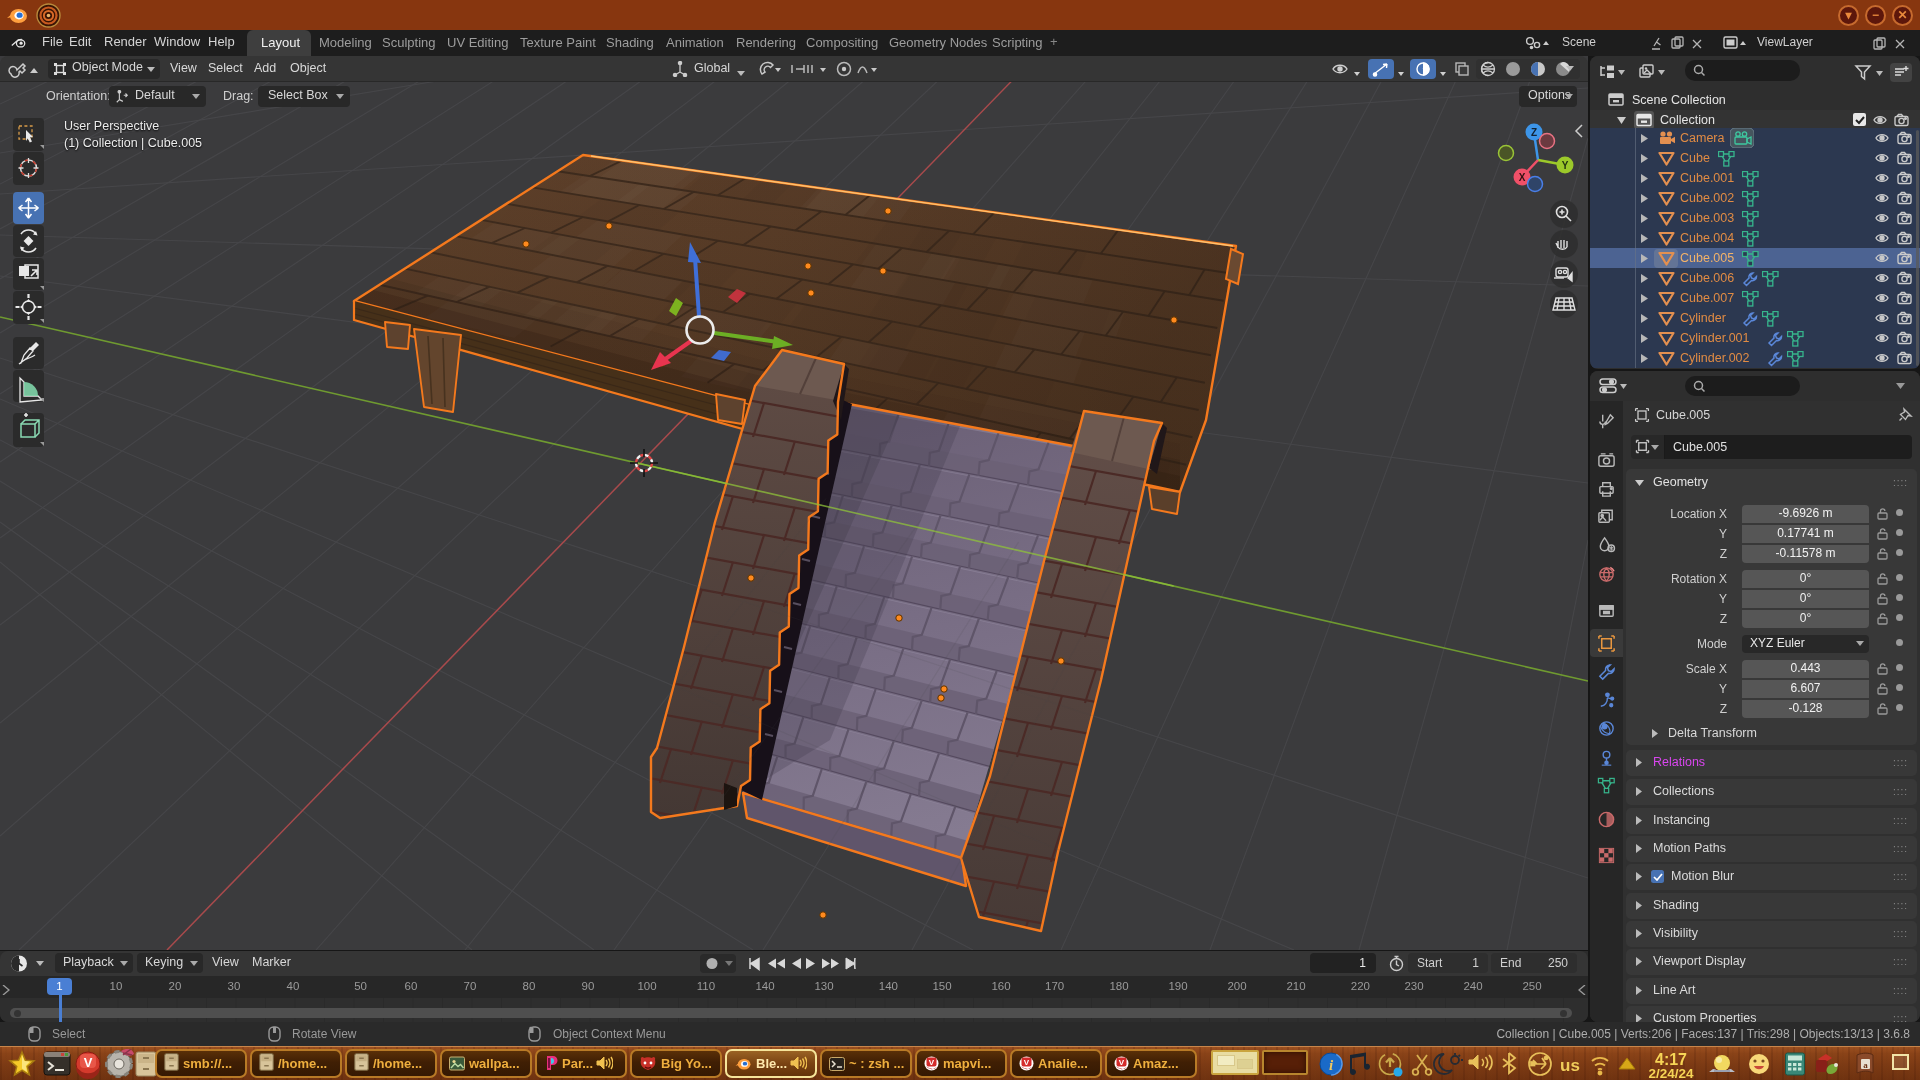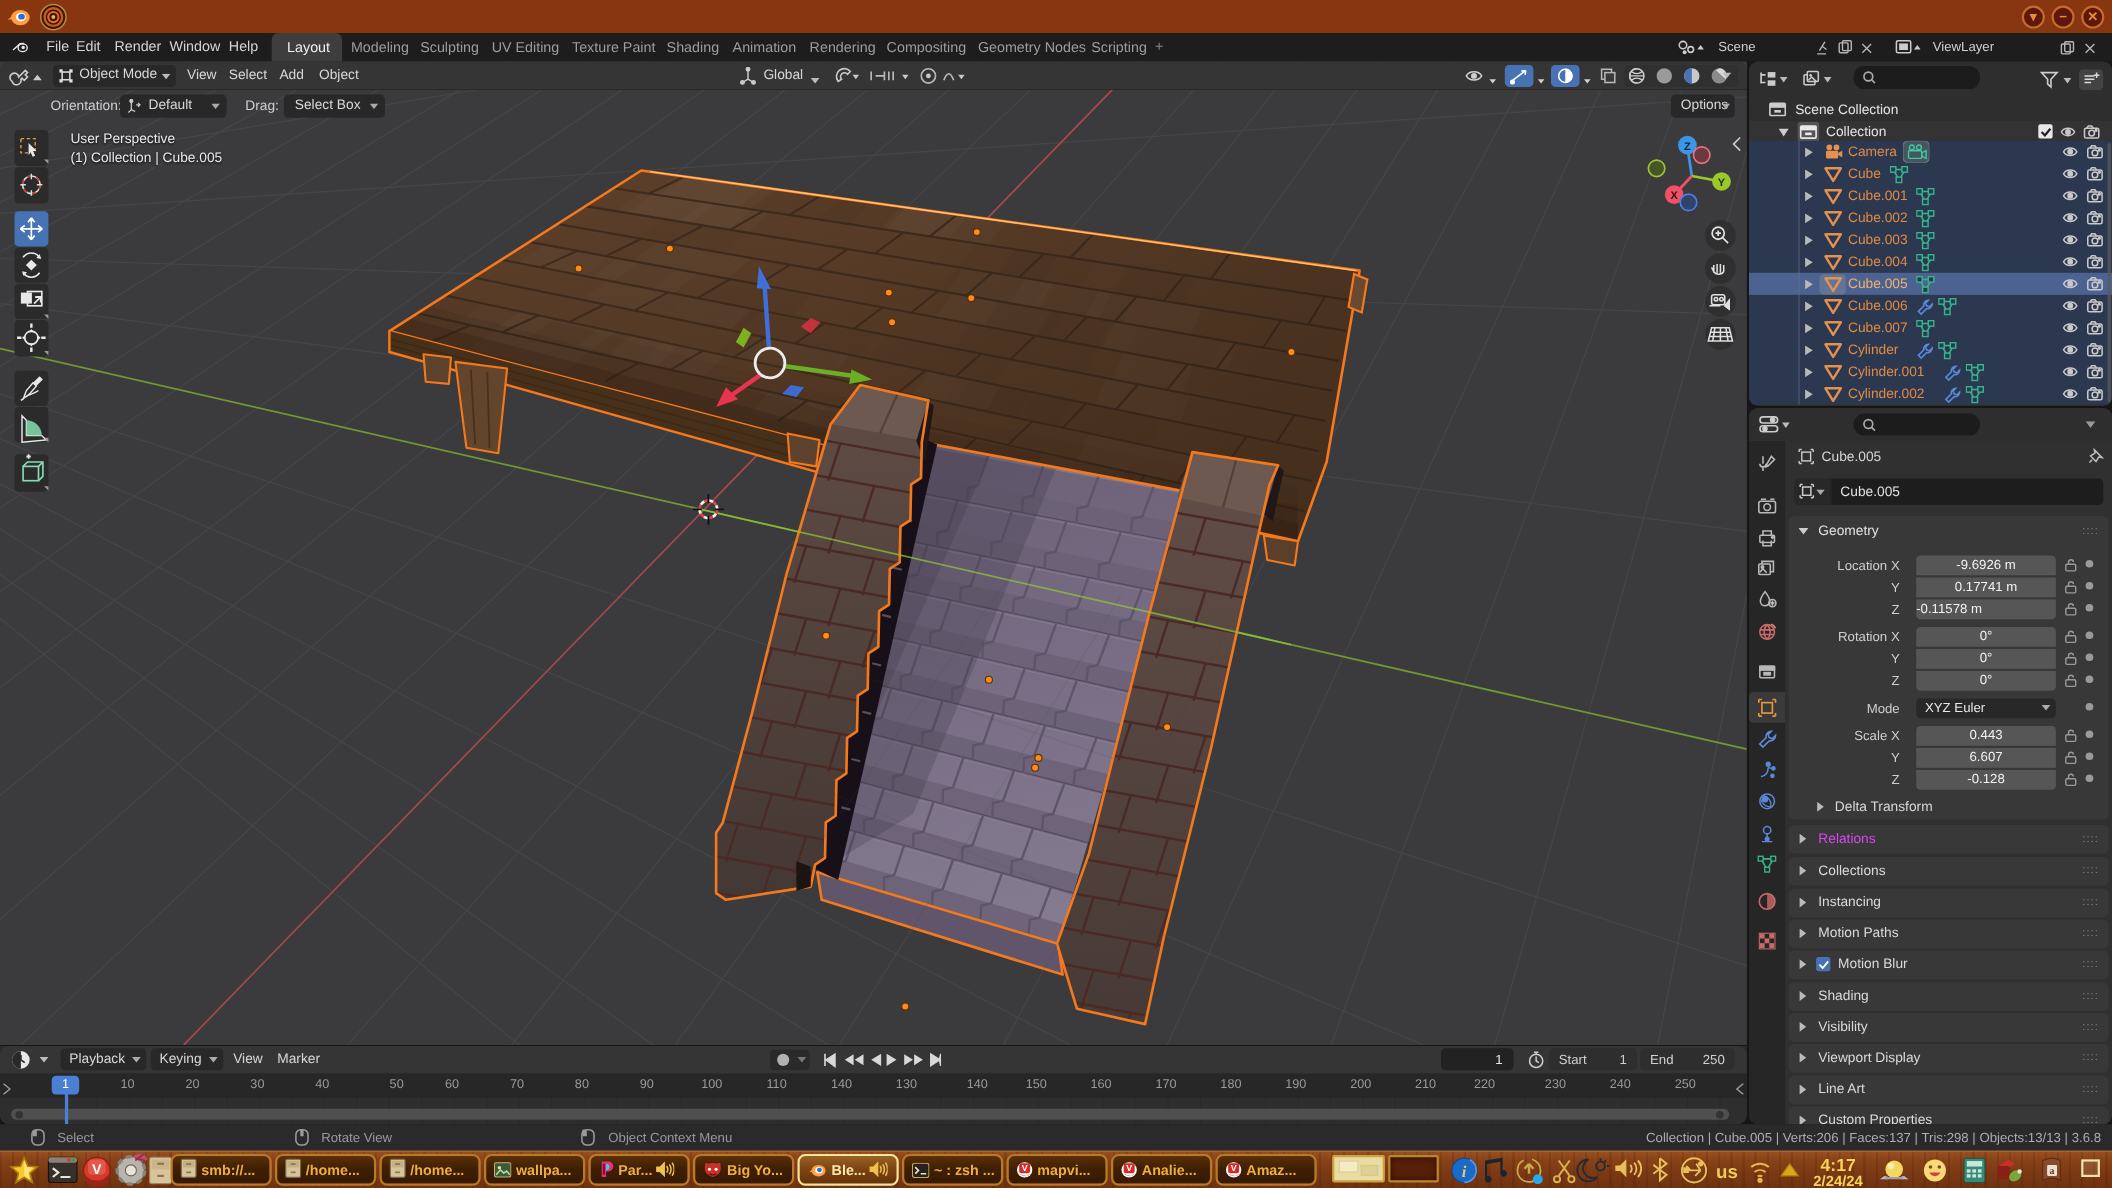--- a/index.html
+++ b/index.html
@@ -1389,21 +1389,21 @@
     </div>
     <div class="abs" style="left:152px;top:154px;width:127px;height:17.5px;background:#565656;border-radius:0;color:#f2f2f2;font-size:12px;text-align:center;line-height:17px">0.17741 m</div>
     <svg class="abs" style="left:286px;top:156px" width="13" height="14" viewBox="0 0 13 14" fill="none" stroke="#999" stroke-width="1.3">
       <rect x="2" y="6" width="9" height="6" rx="1"></rect>
       <path d="M4.5,6 v-2 a2.2,2.2 0 0 1 4.4,0"></path>
     </svg>
     <div class="abs" style="left:306px;top:158px;width:7px;height:7px;border-radius:50%;background:#9a9a9a"></div>
 <div class="abs" style="right:193px;top:176px;font-size:12px;color:#cfcfcf;width:110px;text-align:right">
       <span style="position:absolute;right:0;white-space:nowrap">Z</span>
     </div>
-    <div class="abs" style="left:152px;top:174px;width:127px;height:17.5px;background:#565656;border-radius:0 0 4px 4px;color:#f2f2f2;font-size:12px;line-height:17px">-0.11578 m</div>
+    <div class="abs" style="left:152px;top:174px;width:127px;height:17.5px;background:#565656;border-radius:0 0 4px 4px;color:#f2f2f2;font-size:12px;text-align:center;line-height:17px">-0.11578 m</div>
     <svg class="abs" style="left:286px;top:176px" width="13" height="14" viewBox="0 0 13 14" fill="none" stroke="#999" stroke-width="1.3">
       <rect x="2" y="6" width="9" height="6" rx="1"></rect>
       <path d="M4.5,6 v-2 a2.2,2.2 0 0 1 4.4,0"></path>
     </svg>
     <div class="abs" style="left:306px;top:178px;width:7px;height:7px;border-radius:50%;background:#9a9a9a"></div>
 <div class="abs" style="right:193px;top:201px;font-size:12px;color:#cfcfcf;width:110px;text-align:right">
       <span style="position:absolute;right:0;white-space:nowrap">Rotation X</span>
     </div>
     <div class="abs" style="left:152px;top:199px;width:127px;height:17.5px;background:#565656;border-radius:4px 4px 0 0;color:#f2f2f2;font-size:12px;text-align:center;line-height:17px">0°</div>
     <svg class="abs" style="left:286px;top:201px" width="13" height="14" viewBox="0 0 13 14" fill="none" stroke="#999" stroke-width="1.3">
@@ -1585,26 +1585,26 @@
     <span class="abs" style="left:455px;top:29px;width:30px;text-align:center;font-size:11.5px;color:#9a9a9a">70</span>
     <span class="abs" style="left:514px;top:29px;width:30px;text-align:center;font-size:11.5px;color:#9a9a9a">80</span>
     <span class="abs" style="left:573px;top:29px;width:30px;text-align:center;font-size:11.5px;color:#9a9a9a">90</span>
     <span class="abs" style="left:632px;top:29px;width:30px;text-align:center;font-size:11.5px;color:#9a9a9a">100</span>
     <span class="abs" style="left:691px;top:29px;width:30px;text-align:center;font-size:11.5px;color:#9a9a9a">110</span>
     <span class="abs" style="left:750px;top:29px;width:30px;text-align:center;font-size:11.5px;color:#9a9a9a">140</span>
     <span class="abs" style="left:809px;top:29px;width:30px;text-align:center;font-size:11.5px;color:#9a9a9a">130</span>
     <span class="abs" style="left:868px;top:29px;width:30px;text-align:right;font-size:11.5px;color:#9a9a9a">140</span>
     <span class="abs" style="left:927px;top:29px;width:30px;text-align:center;font-size:11.5px;color:#9a9a9a">150</span>
     <span class="abs" style="left:986px;top:29px;width:30px;text-align:center;font-size:11.5px;color:#9a9a9a">160</span>
-    <span class="abs" style="left:1045px;top:29px;width:30px;text-align:center;font-size:11.5px;color:#9a9a9a">170</span>
+    <span class="abs" style="left:1045px;top:29px;width:30px;text-align:left;font-size:11.5px;color:#9a9a9a">170</span>
     <span class="abs" style="left:1104px;top:29px;width:30px;text-align:center;font-size:11.5px;color:#9a9a9a">180</span>
     <span class="abs" style="left:1163px;top:29px;width:30px;text-align:center;font-size:11.5px;color:#9a9a9a">190</span>
     <span class="abs" style="left:1222px;top:29px;width:30px;text-align:center;font-size:11.5px;color:#9a9a9a">200</span>
     <span class="abs" style="left:1281px;top:29px;width:30px;text-align:center;font-size:11.5px;color:#9a9a9a">210</span>
-    <span class="abs" style="left:1340px;top:29px;width:30px;text-align:left;font-size:11.5px;color:#9a9a9a">220</span>
+    <span class="abs" style="left:1340px;top:29px;width:30px;text-align:right;font-size:11.5px;color:#9a9a9a">220</span>
     <span class="abs" style="left:1399px;top:29px;width:30px;text-align:center;font-size:11.5px;color:#9a9a9a">230</span>
     <span class="abs" style="left:1458px;top:29px;width:30px;text-align:center;font-size:11.5px;color:#9a9a9a">240</span>
     <span class="abs" style="left:1517px;top:29px;width:30px;text-align:center;font-size:11.5px;color:#9a9a9a">250</span>
 <div class="abs" style="left:0;top:47px;width:1588px;height:24px;background:#2e2e2e;border-radius:0 0 8px 8px"></div>
 <svg class="abs" style="left:0;top:47px" width="1588" height="24">
       <g stroke="#2a2a2a" stroke-width="1">
         <line x1="59.0" y1="0" x2="59.0" y2="24"></line>
         <line x1="88.5" y1="0" x2="88.5" y2="24"></line>
         <line x1="118.0" y1="0" x2="118.0" y2="24"></line>
         <line x1="147.5" y1="0" x2="147.5" y2="24"></line>

